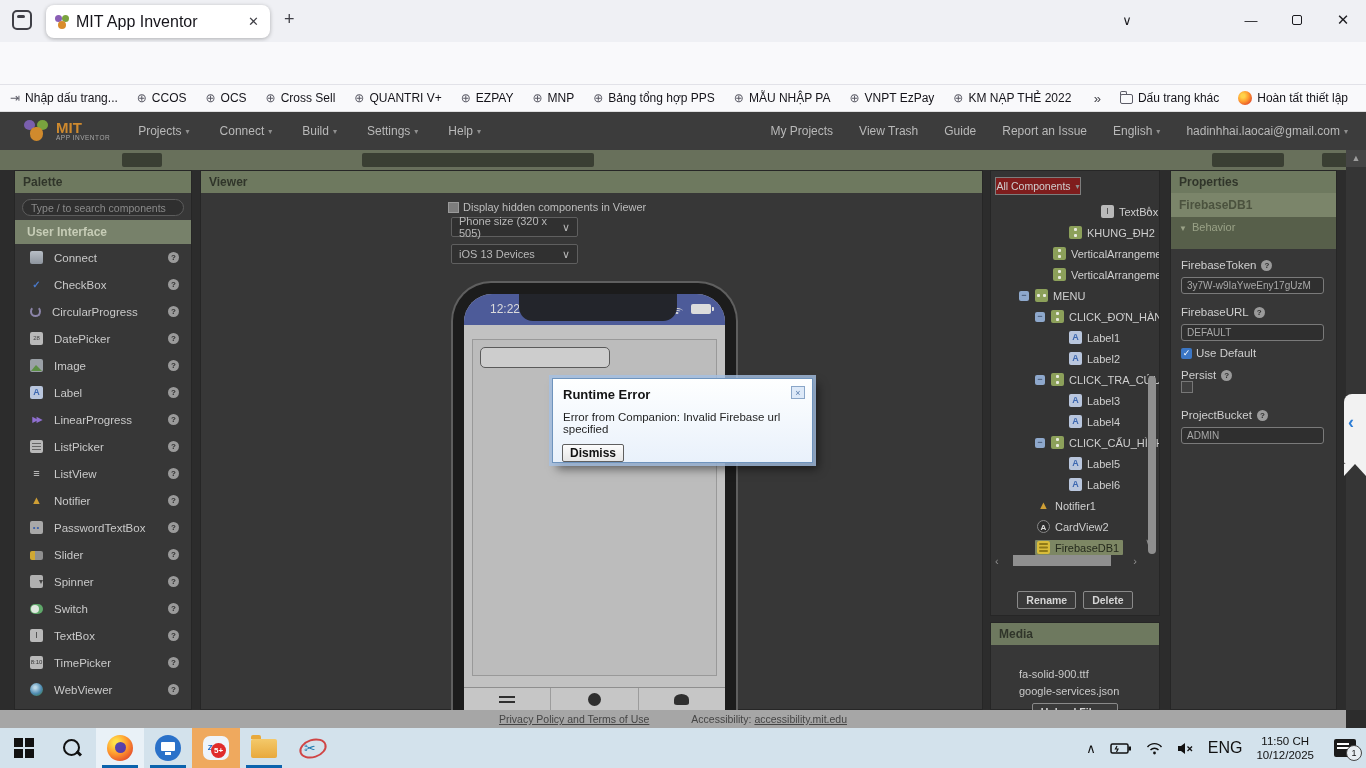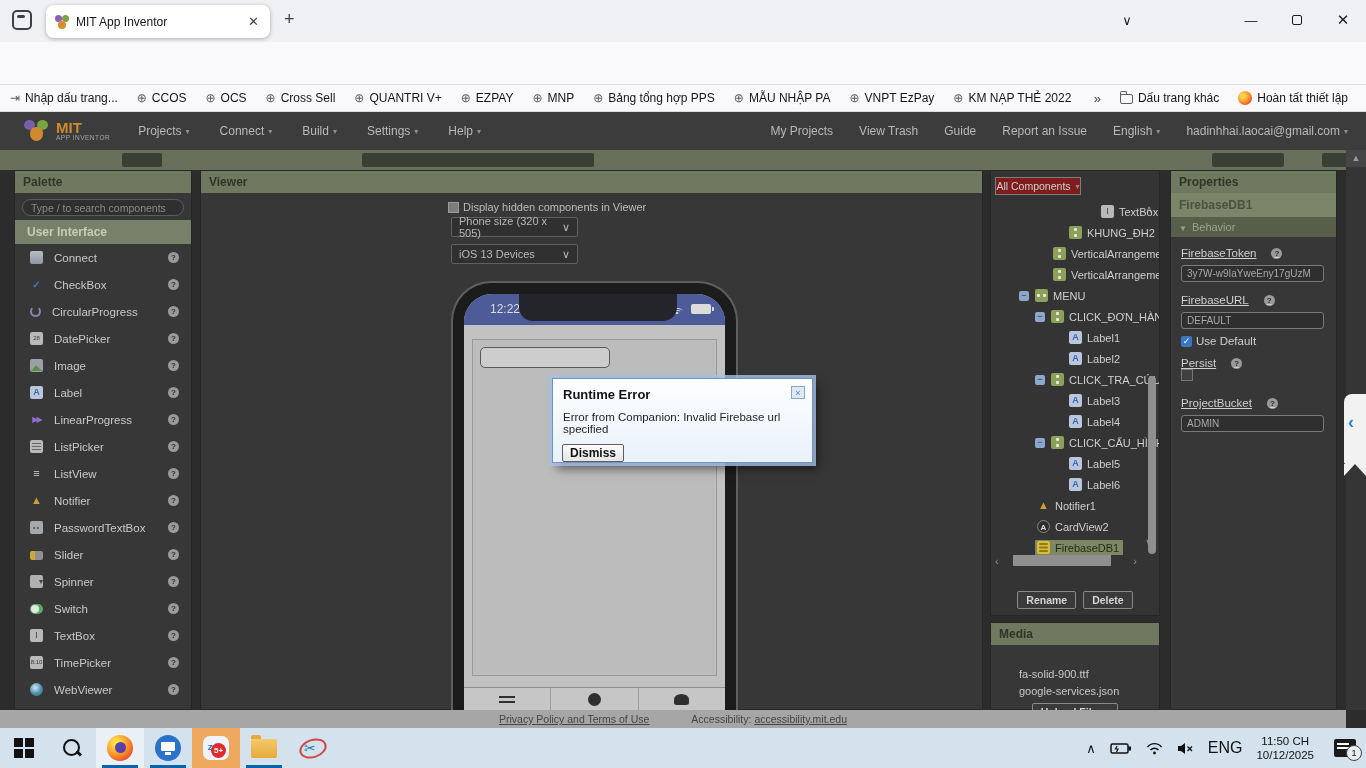--- a/index.html
+++ b/index.html
@@ -11,21 +11,21 @@
   .tabbar{position:absolute;left:0;top:0;width:1366px;height:42px;background:#eff0f4;}
   .tabstash{position:absolute;left:12px;top:10px;width:20px;height:20px;border:2px solid #3f3f46;border-radius:5px;}
   .tabstash::before{content:"";position:absolute;left:3px;top:3px;width:8px;height:2.5px;background:#3f3f46;border-radius:2px;}
   .tab{position:absolute;left:46px;top:5px;width:224px;height:33px;background:#fff;border-radius:8px;
     box-shadow:0 1px 4px rgba(0,0,0,.28);display:flex;align-items:center;padding:0 9px;gap:7px;}
   .favicon{width:14px;height:14px;position:relative;flex:0 0 auto;}
   .favicon i{position:absolute;border-radius:50%;}
   .favicon .f1{left:0;top:0;width:7px;height:7px;background:#8a5fb5;}
   .favicon .f2{left:7px;top:0;width:7px;height:7px;background:#7ba33f;}
   .favicon .f3{left:3px;top:6px;width:8px;height:8px;background:#d98c2b;}
-  .tab-title{font-size:12px;color:#15141a;flex:1;white-space:nowrap;overflow:hidden;}
+  .tab-title{font-size:16px;color:#15141a;flex:1;white-space:nowrap;overflow:hidden;}
   .tab-close{font-size:13px;color:#3f3f46;padding:0 2px;}
   .newtab{position:absolute;left:284px;top:9px;font-size:18px;color:#3f3f46;}
   .wctl{position:absolute;top:6px;width:30px;height:28px;display:flex;align-items:center;justify-content:center;color:#1a1a1e;font-size:13px;}
   .wc-list{left:1112px;} .wc-min{left:1236px;} .wc-max{left:1282px;} .wc-close{left:1328px;font-size:15px;}
   .maxbox{width:10px;height:10px;border:1.5px solid #1a1a1e;border-radius:2px;}
 
   .navbar{position:absolute;left:0;top:42px;width:1366px;height:43px;background:#f9f9fb;border-bottom:1px solid #e2e2e8;}
   .navbtn{position:absolute;top:52px;font-size:16px;color:#3f3f46;}
   .urlbar{position:absolute;left:228px;top:48px;width:878px;height:32px;background:#f0f0f4;border-radius:6px;
     display:flex;align-items:center;padding:0 10px;gap:11px;}
@@ -179,24 +179,24 @@
     padding:2px 8px;border-radius:2px;line-height:12px;}
 
   
   .p-media{left:990px;top:510px;width:170px;height:88px;}
   .mfile{font-size:11px;color:#c9c9c9;padding-left:28px;line-height:17px;}
   .upload{display:block;margin:3px auto 0 auto;}
 
   
   .p-prop{left:1170px;top:58px;width:167px;height:540px;}
   .compbar{height:24px;background:#7b856a;color:#4b523e;font-weight:bold;font-size:12px;line-height:24px;padding-left:8px;}
-  .behavior{height:20px;background:#575f4a;color:#9aa287;font-size:11px;line-height:20px;padding-left:8px;}
+  .behavior{height:32px;background:#575f4a;color:#9aa287;font-size:11px;line-height:20px;padding-left:8px;}
   .behavior .bcaret{font-size:8px;margin-right:5px;}
   .propbody{padding:10px 10px 0 10px;}
-  .plabel{font-size:11.5px;color:#cfcfcf;display:flex;align-items:center;gap:15px;margin-bottom:4px;text-decoration:underline;}
+  .plabel{font-size:11.5px;color:#cfcfcf;display:flex;align-items:center;gap:5px;margin-bottom:4px;}
   .plabel .help{margin:0;}
   .pinput{width:143px;height:17px;background:#2f2f2f;border:1px solid #7a7a7a;border-radius:3px;color:#a8a8a8;
     font-size:10px;padding:0 5px;margin-bottom:12px;outline:none;font-family:"Liberation Sans",sans-serif;}
   .chkline{display:flex;align-items:center;gap:4px;font-size:11.5px;color:#cfcfcf;margin:-6px 0 10px 0;}
   .bluechk{width:11px;height:11px;background:#3b76c4;color:#fff;font-size:9px;line-height:11px;text-align:center;border-radius:2px;}
   .emptychk{width:12px;height:12px;background:#3f3f3f;border:1px solid #777;margin:-4px 0 12px 0;}
 
   
   .footer{position:absolute;left:0;top:598px;width:1346px;height:18px;background:#a6a6a6;display:flex;align-items:center;
     justify-content:center;gap:42px;font-size:10.5px;color:#454545;}

